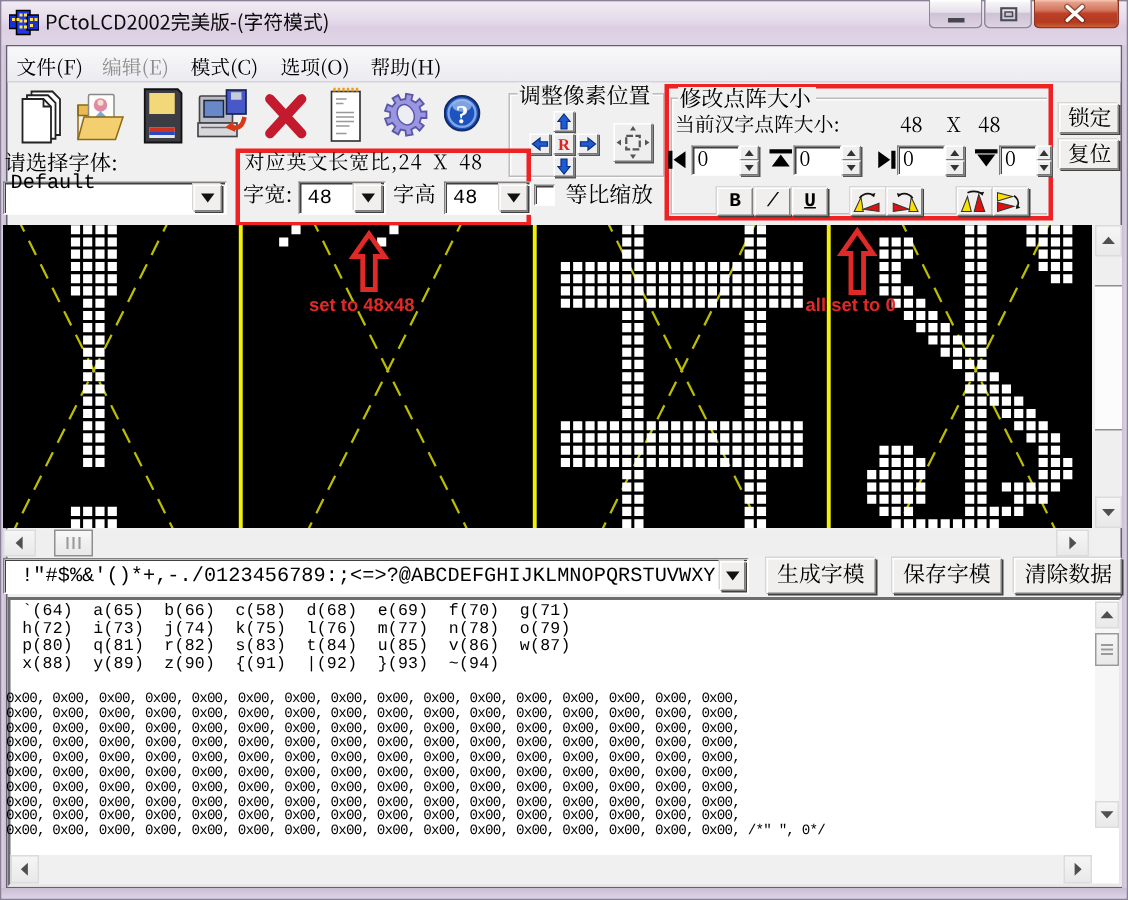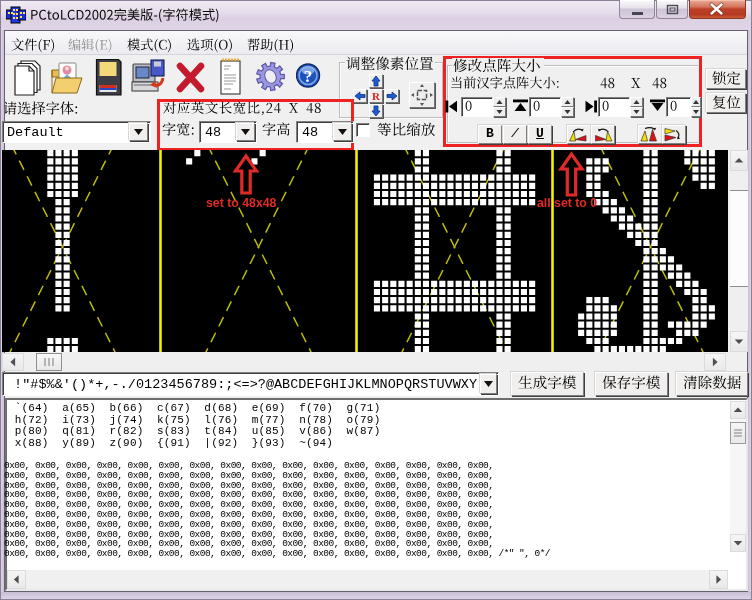--- a/index.html
+++ b/index.html
@@ -270,21 +270,21 @@
     <path d="M10.4 -6.3 9 -6.5C9 -3 8.9 -0.2 4.2 0.9L4.4 1.1C9.7 0.1 9.8 -2.6 9.9 -6C10.3 -6 10.4 -6.1 10.4 -6.3ZM9.8 -2 9.7 -1.8C10.8 -1.1 12.5 0.1 13.1 1C14.3 1.5 14.5 -0.8 9.8 -2ZM13.7 -11.1 12.3 -11.7C11.9 -10.6 11.3 -9.4 10.9 -8.7L11.1 -8.5C11.8 -9.1 12.5 -10.1 13.1 -10.9C13.4 -10.9 13.6 -11 13.7 -11.1ZM5.8 -11.6 5.7 -11.5C6.3 -10.8 7 -9.6 7.2 -8.8C8.1 -8 8.9 -10 5.8 -11.6ZM7 -2.1V-7.4H12V-2.2H12.1C12.4 -2.2 12.9 -2.4 12.9 -2.5V-7.3C13.2 -7.3 13.4 -7.4 13.5 -7.5L12.4 -8.4L11.8 -7.8H9.9V-11.7C10.3 -11.7 10.4 -11.9 10.4 -12L9 -12.2V-7.8H7.1L6.1 -8.3V-1.8H6.2C6.6 -1.8 7 -2 7 -2.1ZM3.5 -11.6C3.9 -11.6 4 -11.7 4 -11.9L2.5 -12.3C2.2 -10.7 1.2 -8.1 0.4 -6.7L0.6 -6.5C0.8 -6.8 1.1 -7.1 1.3 -7.4L1.4 -7.2H2.6V-4.8H0.6L0.7 -4.4H2.6V-1.1C2.6 -0.8 2.5 -0.7 2.1 -0.5L2.8 0.7C2.9 0.6 3.1 0.4 3.1 0.1C4.1 -0.9 5 -1.9 5.5 -2.4L5.3 -2.5L3.5 -1.3V-4.4H5.4C5.6 -4.4 5.8 -4.4 5.8 -4.6C5.4 -5 4.7 -5.6 4.7 -5.6L4.1 -4.8H3.5V-7.2H5.2C5.4 -7.2 5.5 -7.2 5.5 -7.4C5.1 -7.8 4.4 -8.3 4.4 -8.3L3.9 -7.6H1.4C1.8 -8.2 2.3 -8.9 2.6 -9.6H5.5C5.6 -9.6 5.8 -9.7 5.8 -9.8C5.4 -10.2 4.8 -10.8 4.8 -10.8L4.2 -10H2.8C3.1 -10.6 3.3 -11.1 3.5 -11.6Z M20.7 -12.1 20.5 -12C21.1 -11.5 21.6 -10.7 21.7 -10.1C22.7 -9.4 23.6 -11.4 20.7 -12.1ZM16.8 -10.6 16.6 -10.5C16.7 -9.6 16.1 -8.8 15.5 -8.5C15.2 -8.3 15 -8 15.1 -7.7C15.3 -7.3 15.8 -7.3 16.2 -7.5C16.6 -7.8 17 -8.4 17 -9.4H26.5C26.3 -8.9 26.1 -8.3 25.9 -7.9L26.1 -7.8C26.6 -8.1 27.3 -8.7 27.6 -9.2C27.9 -9.2 28.1 -9.2 28.2 -9.3L27.1 -10.4L26.4 -9.8H17C17 -10 16.9 -10.3 16.8 -10.6ZM25.3 -8.1 24.7 -7.3H16.7L16.8 -6.9H21.1V-0.5C19.9 -0.9 19 -1.6 18.4 -3C18.6 -3.6 18.8 -4.2 18.9 -4.9C19.2 -4.9 19.4 -5 19.5 -5.2L18 -5.5C17.7 -3.2 16.8 -0.6 14.9 1L15.1 1.1C16.6 0.2 17.6 -1.2 18.2 -2.6C19.4 0.2 21.2 0.8 24.5 0.8C25.3 0.8 27 0.8 27.7 0.8C27.7 0.4 27.9 0.1 28.3 0.1V-0.1C27.4 -0.1 25.4 -0.1 24.6 -0.1C23.6 -0.1 22.8 -0.2 22.1 -0.3V-3.8H26.1C26.3 -3.8 26.5 -3.9 26.5 -4C26 -4.5 25.2 -5.1 25.2 -5.1L24.6 -4.2H22.1V-6.9H26.2C26.4 -6.9 26.5 -7 26.6 -7.1C26.1 -7.6 25.3 -8.1 25.3 -8.1Z" fill="#000"></path>
   </svg>
 <div class="btn" style="left:706px;top:93px;width:40px;height:20px"></div>
 <svg style="position:absolute;left:712px;top:95px" width="30" height="20" viewBox="0 -12.672 30 20">
     <path d="M11.6 -11.2 10.9 -10.4H4.3C4.4 -10.7 4.6 -10.9 4.8 -11.2C5.1 -11.2 5.3 -11.3 5.3 -11.4L3.9 -12.1C3.2 -10.1 2 -8.3 0.8 -7.3L1 -7.1C2.1 -7.7 3.1 -8.7 4 -10H12.5C12.7 -10 12.8 -10 12.9 -10.2C12.4 -10.6 11.6 -11.2 11.6 -11.2ZM6.3 -4.5 5 -5H10.1V-4.6H10.3C10.6 -4.6 11 -4.8 11 -4.9V-8.2C11.3 -8.3 11.5 -8.4 11.5 -8.5L10.5 -9.3L10 -8.8H4.4L3.4 -9.2V-4.5H3.6C4 -4.5 4.4 -4.7 4.4 -4.8V-5H5C4.4 -3.7 3.1 -2.1 1.6 -1.1L1.8 -0.9C2.9 -1.4 3.9 -2.1 4.7 -2.9C5.2 -2.1 5.9 -1.4 6.7 -0.8C5.1 -0 3.1 0.5 0.9 0.9L1 1.1C3.5 0.9 5.6 0.4 7.4 -0.4C8.9 0.4 10.7 0.8 12.9 1.1C12.9 0.6 13.2 0.3 13.7 0.2L13.7 0.1C11.7 -0.1 9.8 -0.3 8.3 -0.9C9.3 -1.5 10.2 -2.2 10.8 -3.1C11.2 -3.1 11.4 -3.2 11.5 -3.3L10.5 -4.3L9.8 -3.7H5.3C5.5 -3.9 5.7 -4.1 5.8 -4.3C6.1 -4.3 6.2 -4.3 6.3 -4.5ZM7.4 -1.2C6.4 -1.7 5.5 -2.3 4.9 -3.2L5 -3.3H9.7C9.1 -2.5 8.3 -1.8 7.4 -1.2ZM10.1 -8.3V-7.1H4.4V-8.3ZM10.1 -5.5H4.4V-6.7H10.1Z M21.9 -12 21.8 -11.9C22.4 -11.3 23.1 -10.2 23.1 -9.3C24.1 -8.4 25 -10.7 21.9 -12ZM20.1 -7.4 19.9 -7.3C20.9 -5.5 21.3 -2.8 21.4 -1.4C22.2 -0.2 23.4 -3.4 20.1 -7.4ZM26.7 -9.7 26 -8.8H18.8L18.9 -8.4H27.6C27.8 -8.4 27.9 -8.4 28 -8.6C27.5 -9.1 26.7 -9.7 26.7 -9.7ZM18.3 -8 17.7 -8.3C18.2 -9.2 18.7 -10.2 19.1 -11.3C19.4 -11.3 19.6 -11.4 19.6 -11.6L18.1 -12.1C17.4 -9.3 16 -6.5 14.8 -4.7L15 -4.6C15.6 -5.3 16.3 -6 16.9 -7V1.1H17.1C17.4 1.1 17.8 0.9 17.8 0.8V-7.8C18.1 -7.8 18.2 -7.9 18.3 -8ZM27 -1 26.3 -0.2H23.9C24.9 -2.3 25.9 -5 26.4 -6.9C26.7 -6.9 26.9 -7.1 26.9 -7.2L25.3 -7.6C25 -5.4 24.2 -2.4 23.6 -0.2H18.4L18.5 0.3H27.9C28.1 0.3 28.3 0.2 28.3 0C27.8 -0.4 27 -1 27 -1Z" fill="#000"></path>
   </svg>
 <svg style="position:absolute;left:3px;top:101px" width="77" height="19" viewBox="0 -12.496 77 19">
     <path d="M1.8 -11.9 1.7 -11.7C2.2 -11.1 2.9 -10.2 3.1 -9.4C4 -8.7 4.8 -10.7 1.8 -11.9ZM3.4 -7.5C3.7 -7.6 3.9 -7.7 3.9 -7.8L3 -8.6L2.5 -8.1H0.5L0.7 -7.7H2.5V-1.4C2.5 -1.2 2.5 -1.1 2 -0.8L2.6 0.3C2.8 0.2 2.9 0.1 3 -0.2C4 -1.2 4.9 -2.1 5.3 -2.6L5.2 -2.7L3.4 -1.5ZM6.7 -2.2V-3.4H11.3V-2.2ZM6.7 0.8V-1.7H11.3V-0.4C11.3 -0.2 11.2 -0.1 11 -0.1C10.7 -0.1 9.5 -0.2 9.5 -0.2V0.1C10 0.1 10.3 0.3 10.5 0.4C10.7 0.6 10.7 0.8 10.8 1.1C12 1 12.2 0.5 12.2 -0.2V-4.9C12.5 -5 12.7 -5.1 12.8 -5.2L11.6 -6.1L11.1 -5.5H6.8L5.8 -5.9V1.1H6C6.3 1.1 6.7 0.9 6.7 0.8ZM11.3 -5.1V-3.8H6.7V-5.1ZM12.1 -11 11.4 -10.2H9.3V-11.4C9.6 -11.5 9.7 -11.6 9.8 -11.8L8.4 -11.9V-10.2H4.9L5 -9.8H8.4V-8.6H5.5L5.7 -8.2H8.4V-6.9H4.6L4.7 -6.4H13.2C13.4 -6.4 13.6 -6.5 13.6 -6.7C13.1 -7.1 12.4 -7.7 12.4 -7.7L11.7 -6.9H9.3V-8.2H12.5C12.7 -8.2 12.8 -8.2 12.8 -8.4C12.4 -8.8 11.7 -9.3 11.7 -9.3L11.1 -8.6H9.3V-9.8H13C13.1 -9.8 13.3 -9.9 13.3 -10C12.9 -10.5 12.1 -11 12.1 -11Z M15.6 -11.7 15.4 -11.6C16 -10.8 16.8 -9.5 17 -8.6C18 -7.9 18.7 -10 15.6 -11.7ZM26.3 -7.2 25.6 -6.4H23.4V-8.9H26.6C26.8 -8.9 26.9 -9 27 -9.1C26.5 -9.6 25.8 -10.1 25.8 -10.1L25.1 -9.3H23.4V-11.2C23.7 -11.3 23.9 -11.4 23.9 -11.6L22.5 -11.8V-9.3H20.7C20.9 -9.7 21.1 -10.2 21.2 -10.7C21.5 -10.7 21.7 -10.8 21.8 -11L20.3 -11.4C20 -9.7 19.5 -8.1 18.8 -7L19 -6.9C19.6 -7.4 20.1 -8.1 20.5 -8.9H22.5V-6.4H18.7L18.8 -5.9H21C21 -3.8 20.5 -2.4 18.7 -1.2L18.7 -1C21 -2 21.8 -3.5 22 -5.9H23.7V-2.1C23.7 -1.5 23.8 -1.3 24.7 -1.3H25.6C27.1 -1.3 27.4 -1.5 27.4 -1.8C27.4 -2 27.4 -2.1 27.1 -2.2L27.1 -4.1H26.9C26.7 -3.3 26.6 -2.5 26.5 -2.3C26.5 -2.2 26.4 -2.1 26.3 -2.1C26.2 -2.1 25.9 -2.1 25.6 -2.1H24.9C24.6 -2.1 24.5 -2.2 24.5 -2.3V-5.9H27.1C27.3 -5.9 27.4 -6 27.5 -6.2C27 -6.6 26.3 -7.2 26.3 -7.2ZM16.7 -1.6C16.1 -1.2 15.3 -0.5 14.7 -0.1L15.5 1C15.6 0.9 15.7 0.7 15.6 0.6C16 -0 16.8 -0.9 17.1 -1.3C17.2 -1.5 17.3 -1.5 17.5 -1.4C18.8 0.2 20.2 0.7 22.9 0.7C24.5 0.7 25.8 0.7 27.1 0.7C27.1 0.3 27.4 -0 27.8 -0.1V-0.3C26.1 -0.2 24.8 -0.2 23.2 -0.2C20.6 -0.2 19 -0.5 17.7 -1.7C17.7 -1.8 17.6 -1.9 17.5 -1.9V-6.5C17.9 -6.5 18.1 -6.6 18.2 -6.7L17 -7.8L16.5 -7H14.7L14.8 -6.6H16.7Z M40.8 -2.9 40.2 -2.1H38V-3.9H40.9C41.1 -3.9 41.2 -3.9 41.3 -4.1C40.9 -4.5 40.2 -5 40.2 -5L39.6 -4.3H38V-5.6C38.3 -5.7 38.4 -5.8 38.5 -6L37 -6.1V-4.3H33.9L34 -3.9H37V-2.1H33L33.1 -1.7H37V1.1H37.2C37.6 1.1 38 0.9 38 0.8V-1.7H41.7C41.9 -1.7 42 -1.7 42 -1.9C41.6 -2.3 40.8 -2.9 40.8 -2.9ZM34.9 -10.5C35.4 -9.3 36.1 -8.3 37 -7.5C35.9 -6.5 34.4 -5.8 32.7 -5.2L32.9 -5C34.8 -5.5 36.3 -6.2 37.6 -7.1C38.7 -6.3 39.9 -5.8 41.4 -5.4C41.5 -5.9 41.8 -6.2 42.2 -6.2L42.2 -6.4C40.8 -6.6 39.4 -7 38.3 -7.6C39.2 -8.4 40 -9.3 40.5 -10.4C40.9 -10.4 41.1 -10.4 41.2 -10.6L40.2 -11.5L39.5 -10.9H33.7L33.8 -10.5ZM35.3 -10.5H39.5C39 -9.6 38.4 -8.7 37.6 -8C36.6 -8.6 35.8 -9.5 35.3 -10.5ZM33 -9.4 32.4 -8.6H31.8V-11.4C32.1 -11.4 32.2 -11.5 32.3 -11.7L30.8 -11.9V-8.6H28.9L29 -8.2H30.8V-5.4C29.9 -4.9 29.2 -4.6 28.8 -4.4L29.3 -3.3C29.5 -3.3 29.6 -3.5 29.6 -3.7L30.8 -4.5V-0.4C30.8 -0.2 30.8 -0.1 30.5 -0.1C30.3 -0.1 28.9 -0.2 28.9 -0.2V0C29.5 0.1 29.9 0.2 30.1 0.4C30.2 0.6 30.3 0.8 30.3 1.1C31.6 1 31.8 0.5 31.8 -0.3V-5.1L34 -6.6L33.9 -6.8L31.8 -5.8V-8.2H33.7C33.9 -8.2 34.1 -8.3 34.1 -8.5C33.7 -8.9 33 -9.4 33 -9.4Z M48.8 -11.9 48.7 -11.8C49.2 -11.4 49.7 -10.6 49.8 -10C50.7 -9.2 51.6 -11.3 48.8 -11.9ZM45 -10.4 44.8 -10.4C44.8 -9.5 44.3 -8.6 43.7 -8.3C43.4 -8.2 43.2 -7.9 43.3 -7.5C43.5 -7.2 44 -7.2 44.4 -7.4C44.8 -7.7 45.2 -8.3 45.2 -9.2H54.5C54.3 -8.7 54 -8 53.8 -7.6L54 -7.5C54.5 -7.9 55.3 -8.6 55.7 -9.1C56 -9.1 56.1 -9.1 56.2 -9.2L55.1 -10.3L54.5 -9.7H45.2C45.1 -9.9 45.1 -10.2 45 -10.4ZM54.9 -4.9 54.2 -4.1H50.2V-5.3C50.5 -5.4 50.6 -5.5 50.7 -5.7C51.6 -6.1 52.5 -6.6 53.2 -7.1C53.5 -7.1 53.7 -7.1 53.8 -7.2L52.7 -8.3L52 -7.6H45.7L45.8 -7.2H51.8C51.4 -6.7 50.8 -6.1 50.2 -5.7L49.2 -5.8V-4.1H43.3L43.4 -3.6H49.2V-0.3C49.2 -0.1 49.1 -0 48.8 -0C48.5 -0 46.8 -0.1 46.8 -0.1V0.1C47.5 0.2 47.9 0.3 48.2 0.4C48.4 0.6 48.5 0.8 48.5 1.1C50 1 50.2 0.5 50.2 -0.3V-3.6H55.8C56 -3.6 56.1 -3.7 56.1 -3.9C55.6 -4.3 54.9 -4.9 54.9 -4.9Z M60.5 -7.9 59.9 -8.2C60.4 -9.1 60.8 -10.1 61.2 -11.2C61.5 -11.2 61.7 -11.3 61.7 -11.4L60.2 -11.9C59.6 -9.2 58.4 -6.4 57.3 -4.7L57.5 -4.5C58.1 -5.2 58.7 -5.9 59.2 -6.7V1.1H59.3C59.7 1.1 60.1 0.9 60.1 0.8V-7.7C60.3 -7.7 60.5 -7.8 60.5 -7.9ZM67.5 -3 66.9 -2.2H65.9V-8.5H65.9C66.7 -5.5 68 -3 69.7 -1.5C69.9 -1.9 70.2 -2.2 70.6 -2.2L70.7 -2.4C68.9 -3.5 67.2 -5.9 66.2 -8.5H69.8C70 -8.5 70.2 -8.6 70.2 -8.8C69.8 -9.2 69 -9.8 69 -9.8L68.3 -8.9H65.9V-11.3C66.2 -11.4 66.3 -11.5 66.4 -11.7L65 -11.9V-8.9H60.9L61 -8.5H64.3C63.6 -5.9 62.3 -3.4 60.4 -1.5L60.6 -1.3C62.6 -2.9 64.1 -5 65 -7.4V-2.2H62.5L62.6 -1.8H65V1.1H65.1C65.5 1.1 65.9 0.9 65.9 0.8V-1.8H68.2C68.4 -1.8 68.5 -1.9 68.5 -2C68.1 -2.4 67.5 -3 67.5 -3Z M73.3 0.2C73.8 0.2 74.2 -0.2 74.2 -0.7C74.2 -1.2 73.8 -1.5 73.3 -1.5C72.8 -1.5 72.4 -1.2 72.4 -0.7C72.4 -0.2 72.8 0.2 73.3 0.2ZM73.3 -5.4C73.8 -5.4 74.2 -5.8 74.2 -6.3C74.2 -6.8 73.8 -7.2 73.3 -7.2C72.8 -7.2 72.4 -6.8 72.4 -6.3C72.4 -5.8 72.8 -5.4 73.3 -5.4Z" fill="#000"></path>
   </svg>
 <div class="sunk" style="left:2px;top:121px;width:149px;height:22px"></div>
-<div class="abs mono" style="left:7px;top:125px;font-size:13.5px">Default</div>
+<div class="abs mono" style="left:7px;top:115px;font-size:13.5px">Default</div>
 <div class="btn" style="left:129px;top:123px;width:19px;height:18px"></div>
 <svg class="abs" style="left:129px;top:123px" width="19" height="18">
     <path d="M9.5 12 l-4.5 -6 h9 z" fill="#111"></path>
   </svg>
 <div class="abs" style="left:157px;top:99px;width:197px;height:52px;border:3px solid #ee2222"></div>
 <svg style="position:absolute;left:163px;top:101px" width="161" height="18" viewBox="0 -11.792 161 18">
     <path d="M6.5 -6.1 6.4 -6C7.2 -5.2 7.7 -3.9 7.9 -3.2C8.8 -2.4 9.6 -4.7 6.5 -6.1ZM11.8 -8.7 11.2 -7.9H10.8V-10.7C11.1 -10.7 11.2 -10.8 11.3 -11L9.9 -11.2V-7.9H5.9L6 -7.5H9.9V-0.4C9.9 -0.2 9.8 -0.1 9.5 -0.1C9.2 -0.1 7.6 -0.2 7.6 -0.2V0C8.3 0.1 8.7 0.2 8.9 0.4C9.1 0.5 9.2 0.8 9.2 1C10.6 0.9 10.8 0.4 10.8 -0.3V-7.5H12.5C12.7 -7.5 12.8 -7.6 12.8 -7.7C12.4 -8.1 11.8 -8.7 11.8 -8.7ZM1.5 -7.7 1.3 -7.6C2.2 -6.8 3 -5.7 3.6 -4.7C2.8 -2.8 1.8 -1 0.4 0.4L0.6 0.6C2.1 -0.6 3.3 -2.2 4.1 -3.8C4.6 -2.9 5 -2 5.2 -1.3C5.7 -0.1 6.6 -0.8 5.7 -2.6C5.5 -3.2 5.1 -3.9 4.5 -4.7C5.2 -6.1 5.6 -7.6 5.9 -9C6.2 -9.1 6.4 -9.1 6.5 -9.2L5.5 -10.1L4.9 -9.6H0.6L0.8 -9.2H5C4.8 -7.9 4.4 -6.7 3.9 -5.4C3.3 -6.2 2.5 -7 1.5 -7.7Z M20.3 -7.5 20.1 -7.4C20.7 -6.2 21.4 -4.3 21.3 -2.9C22.2 -2 23 -4.6 20.3 -7.5ZM17.9 -6.8 17.7 -6.7C18.4 -5.4 19 -3.5 18.9 -2C19.9 -1 20.7 -3.8 17.9 -6.8ZM20 -11.3 19.9 -11.2C20.4 -10.8 21.1 -10 21.4 -9.3C22.3 -8.8 22.9 -10.6 20 -11.3ZM25.8 -7.1 24.3 -7.6C23.9 -5.6 23 -2.4 22.2 -0.1H16.5L16.6 0.3H26.3C26.5 0.3 26.6 0.2 26.6 0.1C26.2 -0.4 25.4 -0.9 25.4 -0.9L24.8 -0.1H22.4C23.6 -2.3 24.8 -5.1 25.3 -6.9C25.6 -6.9 25.8 -6.9 25.8 -7.1ZM25.6 -10 24.9 -9.2H17.1L16 -9.6V-5.7C16 -3.4 15.9 -1 14.5 0.9L14.7 1.1C16.7 -0.8 16.9 -3.5 16.9 -5.7V-8.8H26.5C26.6 -8.8 26.8 -8.8 26.8 -9C26.3 -9.4 25.6 -10 25.6 -10Z M28.5 -9.7 28.6 -9.3H32V-7.9H32.2C32.5 -7.9 32.9 -8.1 32.9 -8.2V-9.3H36.2V-8H36.3C36.8 -8 37.1 -8.1 37.1 -8.3V-9.3H40.3C40.5 -9.3 40.7 -9.4 40.7 -9.5C40.3 -9.9 39.6 -10.5 39.6 -10.5L38.9 -9.7H37.1V-10.7C37.4 -10.8 37.5 -10.9 37.5 -11.1L36.2 -11.2V-9.7H32.9V-10.7C33.2 -10.8 33.4 -10.9 33.4 -11.1L32 -11.2V-9.7ZM34.1 -8.7V-6.6H31.5L30.5 -7.1V-3.5H28.5L28.6 -3.1H33.7C33.2 -1.5 31.7 -0.1 28.5 0.8L28.6 1C32.4 0.2 34 -1.3 34.6 -3.1H34.9C35.8 -0.8 37.5 0.4 40.1 1.1C40.2 0.6 40.4 0.3 40.8 0.3L40.8 0.1C38.2 -0.3 36.2 -1.3 35.2 -3.1H40.4C40.6 -3.1 40.7 -3.2 40.8 -3.4C40.3 -3.8 39.6 -4.4 39.6 -4.4L39 -3.5H38.6V-6.1C38.9 -6.2 39.1 -6.3 39.2 -6.4L38 -7.2L37.6 -6.6H34.9V-8.2C35.3 -8.2 35.4 -8.3 35.4 -8.5ZM31.4 -3.5V-6.2H34.1V-5.5C34.1 -4.8 34 -4.1 33.8 -3.5ZM37.7 -3.5H34.7C34.9 -4.1 34.9 -4.8 34.9 -5.5V-6.2H37.7Z M47.3 -11.2 47.2 -11.1C47.9 -10.5 48.7 -9.6 48.9 -8.8C49.9 -8.1 50.5 -10.2 47.3 -11.2ZM51.2 -7.9C50.8 -6 49.9 -4.3 48.6 -2.9C47.2 -4.2 46.1 -5.9 45.5 -7.9ZM53.4 -9.2 52.7 -8.3H42.5L42.6 -7.9H45.3C45.8 -5.6 46.7 -3.8 48.1 -2.3C46.6 -1 44.8 0.1 42.4 0.9L42.5 1.1C45.1 0.4 47 -0.5 48.6 -1.8C50 -0.5 51.7 0.4 53.8 1C54 0.6 54.3 0.3 54.8 0.3L54.8 0.1C52.7 -0.4 50.8 -1.2 49.2 -2.4C50.7 -3.9 51.8 -5.7 52.4 -7.9H54.3C54.5 -7.9 54.6 -8 54.7 -8.1C54.2 -8.6 53.4 -9.2 53.4 -9.2Z M60.6 -10.9 59.1 -11.1V-5.7H56.5L56.6 -5.3H59.1V-0.7C59.1 -0.4 59.1 -0.3 58.6 -0.1L59.3 1.1C59.4 1.1 59.5 1 59.6 0.8C61.2 0 62.7 -0.8 63.5 -1.2L63.5 -1.4C62.2 -1 60.9 -0.6 60 -0.3V-5.3H62.1C63 -2.4 65 -0.4 67.8 0.7C67.9 0.3 68.2 0 68.6 -0L68.7 -0.2C65.9 -1 63.5 -2.7 62.4 -5.3H68.2C68.4 -5.3 68.5 -5.4 68.5 -5.5C68.1 -6 67.3 -6.6 67.3 -6.6L66.7 -5.7H60V-6.4C62.4 -7.3 64.8 -8.7 66.3 -9.8C66.5 -9.7 66.7 -9.7 66.8 -9.8L65.7 -10.7C64.5 -9.4 62.1 -7.8 60 -6.7V-10.6C60.4 -10.7 60.5 -10.8 60.6 -10.9Z M77.8 -2.9 76.6 -3.1V-0.1C76.6 0.5 76.8 0.7 77.9 0.7H79.5C81.8 0.7 82.2 0.5 82.2 0.1C82.2 0 82.1 -0.1 81.8 -0.2L81.8 -1.6H81.6C81.5 -1 81.4 -0.4 81.3 -0.2C81.2 -0.1 81.2 -0.1 81 -0.1C80.8 -0.1 80.3 -0.1 79.6 -0.1H78C77.5 -0.1 77.4 -0.1 77.4 -0.3V-2.6C77.7 -2.6 77.8 -2.8 77.8 -2.9ZM77.1 -4.5 75.8 -4.6C75.7 -2.5 75.5 -0.6 70.5 0.8L70.6 1.1C76.2 -0.3 76.5 -2.3 76.7 -4.2C76.9 -4.2 77.1 -4.3 77.1 -4.5ZM72.6 -5.9V-1.4H72.7C73.2 -1.4 73.4 -1.6 73.4 -1.7V-5.1H79.3V-1.6H79.4C79.8 -1.6 80.1 -1.7 80.1 -1.8V-5C80.4 -5.1 80.5 -5.1 80.6 -5.2L79.7 -6L79.2 -5.5H73.6ZM75.3 -11.3 75.2 -11.2C75.6 -10.8 76.1 -10.2 76.2 -9.7C77.1 -9 77.9 -10.9 75.3 -11.3ZM80.7 -8.1 80.1 -7.3H78.7V-8.3C79 -8.3 79.2 -8.5 79.2 -8.6L77.9 -8.8V-7.3H74.9V-8.3C75.2 -8.4 75.3 -8.5 75.4 -8.7L74.1 -8.8V-7.3H71L71.2 -6.9H74.1V-5.8H74.2C74.5 -5.8 74.9 -6 74.9 -6.1V-6.9H77.9V-5.7H78C78.4 -5.7 78.7 -5.9 78.7 -6V-6.9H81.5C81.7 -6.9 81.8 -7 81.8 -7.1C81.4 -7.5 80.7 -8.1 80.7 -8.1ZM71.8 -10.3H71.6C71.6 -9.6 71.3 -8.8 70.8 -8.5C70.5 -8.4 70.4 -8.1 70.5 -7.8C70.7 -7.5 71.1 -7.5 71.4 -7.8C71.7 -8 71.9 -8.4 72 -9.1H81C81 -8.7 80.8 -8.3 80.8 -8.1L81 -8C81.3 -8.2 81.8 -8.6 82 -8.9C82.3 -8.9 82.4 -9 82.5 -9L81.5 -10L81 -9.5H72C71.9 -9.7 71.9 -10 71.8 -10.3Z M89.2 -7.3 88.5 -6.4H86.7V-10.5C87 -10.6 87.2 -10.7 87.2 -10.9L85.8 -11.1V-0.7C85.8 -0.4 85.7 -0.3 85.3 -0L86 0.9C86.1 0.8 86.2 0.7 86.2 0.5C87.9 -0.3 89.5 -1.1 90.4 -1.5L90.3 -1.8C89 -1.3 87.6 -0.8 86.7 -0.5V-6H90C90.2 -6 90.3 -6.1 90.4 -6.3C89.9 -6.7 89.2 -7.3 89.2 -7.3ZM92.4 -10.9 91.1 -11.1V-0.6C91.1 0.2 91.4 0.5 92.5 0.5H93.9C96.1 0.5 96.6 0.3 96.6 -0.1C96.6 -0.3 96.5 -0.4 96.2 -0.5L96.2 -2.7H96C95.8 -1.8 95.6 -0.8 95.5 -0.6C95.5 -0.5 95.4 -0.4 95.2 -0.4C95 -0.4 94.6 -0.3 94 -0.3H92.6C92 -0.3 91.9 -0.5 91.9 -0.8V-5.3C93.1 -5.7 94.5 -6.5 95.7 -7.4C96 -7.3 96.1 -7.3 96.3 -7.4L95.2 -8.5C94.2 -7.4 92.9 -6.3 91.9 -5.6V-10.5C92.3 -10.6 92.4 -10.7 92.4 -10.9Z M98.7 2.4C99.9 1.9 100.7 1 100.7 -0.3C100.7 -0.6 100.6 -0.9 100.5 -1.1C100.3 -1.3 100.1 -1.4 99.8 -1.4C99.3 -1.4 99 -1.1 99 -0.6C99 -0.3 99.2 -0.1 99.6 0.1L100 0.4C99.8 1.2 99.4 1.6 98.5 2Z M103.4 0H109.4V-0.9H104.2C105 -1.8 105.8 -2.7 106.2 -3.1C108.2 -5.2 109 -6.2 109 -7.4C109 -9 108.1 -10 106.3 -10C104.9 -10 103.7 -9.3 103.4 -7.9C103.5 -7.6 103.7 -7.5 104 -7.5C104.3 -7.5 104.5 -7.7 104.6 -8.2L105 -9.3C105.3 -9.5 105.7 -9.5 106 -9.5C107.2 -9.5 107.9 -8.8 107.9 -7.4C107.9 -6.3 107.3 -5.3 105.9 -3.6C105.2 -2.8 104.3 -1.8 103.4 -0.7Z M115.2 0.2H116.2V-2.6H117.8V-3.4H116.2V-9.9H115.4L111.1 -3.2V-2.6H115.2ZM111.6 -3.4 113.5 -6.3 115.2 -8.8V-3.4Z M131.5 -9.4 132.9 -9.2 130.8 -5.7 128.6 -9.2 130.1 -9.4V-9.8H126.2V-9.4L127.3 -9.2L130 -4.8L127.3 -0.5L126.1 -0.4V0H129.3V-0.4L127.9 -0.5L130.3 -4.4L132.5 -0.5L131.1 -0.4V0H135V-0.4L133.8 -0.5L131 -5.3L133.5 -9.2L134.8 -9.4V-9.8H131.5Z M147.6 0.2H148.6V-2.6H150.2V-3.4H148.6V-9.9H147.8L143.5 -3.2V-2.6H147.6ZM144.1 -3.4 145.9 -6.3 147.6 -8.8V-3.4Z M154.7 0.2C156.5 0.2 157.8 -0.8 157.8 -2.4C157.8 -3.6 157.1 -4.5 155.4 -5.2C156.8 -5.9 157.4 -6.8 157.4 -7.7C157.4 -9 156.4 -10 154.8 -10C153.3 -10 152.1 -9 152.1 -7.5C152.1 -6.4 152.6 -5.5 154 -4.8C152.5 -4.1 151.8 -3.3 151.8 -2.1C151.8 -0.7 152.8 0.2 154.7 0.2ZM155.1 -5.4C153.5 -6.1 153 -6.9 153 -7.8C153 -8.9 153.9 -9.5 154.8 -9.5C155.8 -9.5 156.4 -8.7 156.4 -7.7C156.4 -6.7 156 -6 155.1 -5.4ZM154.3 -4.6C156.2 -3.8 156.7 -3 156.7 -2.1C156.7 -1 156 -0.2 154.7 -0.2C153.5 -0.2 152.8 -1 152.8 -2.3C152.8 -3.3 153.2 -4 154.3 -4.6Z" fill="#000"></path>
   </svg>
 <svg style="position:absolute;left:162px;top:122px" width="35" height="19" viewBox="0 -12.496 35 19">
     <path d="M6.2 -11.9 6.1 -11.8C6.6 -11.4 7.1 -10.6 7.2 -10C8.1 -9.2 9 -11.3 6.2 -11.9ZM2.4 -10.4 2.2 -10.4C2.2 -9.5 1.7 -8.6 1.1 -8.3C0.8 -8.2 0.6 -7.9 0.7 -7.5C0.9 -7.2 1.4 -7.2 1.8 -7.4C2.2 -7.7 2.6 -8.3 2.6 -9.2H11.9C11.7 -8.7 11.4 -8 11.2 -7.6L11.4 -7.5C11.9 -7.9 12.7 -8.6 13.1 -9.1C13.4 -9.1 13.5 -9.1 13.6 -9.2L12.5 -10.3L11.9 -9.7H2.6C2.5 -9.9 2.5 -10.2 2.4 -10.4ZM12.3 -4.9 11.6 -4.1H7.6V-5.3C7.9 -5.4 8 -5.5 8.1 -5.7C9 -6.1 9.9 -6.6 10.6 -7.1C10.9 -7.1 11.1 -7.1 11.2 -7.2L10.1 -8.3L9.4 -7.6H3.1L3.2 -7.2H9.2C8.8 -6.7 8.2 -6.1 7.6 -5.7L6.6 -5.8V-4.1H0.7L0.8 -3.6H6.6V-0.3C6.6 -0.1 6.5 -0 6.2 -0C5.9 -0 4.2 -0.1 4.2 -0.1V0.1C4.9 0.2 5.3 0.3 5.6 0.4C5.8 0.6 5.9 0.8 5.9 1.1C7.4 1 7.6 0.5 7.6 -0.3V-3.6H13.2C13.4 -3.6 13.5 -3.7 13.5 -3.9C13 -4.3 12.3 -4.9 12.3 -4.9Z M22.7 -3.1 21.5 -3.3V-0.1C21.5 0.5 21.7 0.7 22.8 0.7H24.6C27 0.7 27.4 0.6 27.4 0.2C27.4 0 27.3 -0.1 27 -0.2L27 -1.7H26.8C26.7 -1 26.5 -0.5 26.4 -0.3C26.3 -0.1 26.3 -0.1 26.1 -0.1C25.9 -0.1 25.3 -0.1 24.6 -0.1H23C22.4 -0.1 22.3 -0.1 22.3 -0.3V-2.8C22.6 -2.8 22.7 -2.9 22.7 -3.1ZM22 -4.8 20.6 -4.9C20.5 -2.7 20.3 -0.7 15 0.9L15.1 1.1C21.1 -0.3 21.3 -2.4 21.5 -4.4C21.8 -4.4 22 -4.6 22 -4.8ZM17.2 -6.2V-1.5H17.3C17.8 -1.5 18.1 -1.7 18.1 -1.8V-5.4H24.3V-1.6H24.4C24.8 -1.6 25.2 -1.8 25.2 -1.9V-5.3C25.5 -5.4 25.6 -5.5 25.7 -5.6L24.7 -6.3L24.2 -5.8H18.3ZM20.1 -12 20 -11.9C20.4 -11.5 20.9 -10.8 21 -10.3C22 -9.6 22.8 -11.5 20.1 -12ZM25.8 -8.5 25.1 -7.7H23.7V-8.8C24 -8.8 24.2 -9 24.2 -9.2L22.8 -9.3V-7.7H19.6V-8.8C20 -8.9 20.1 -9 20.1 -9.2L18.8 -9.4V-7.7H15.6L15.7 -7.3H18.8V-6.1H18.9C19.3 -6.1 19.6 -6.3 19.6 -6.4V-7.3H22.8V-6.1H23C23.3 -6.1 23.7 -6.3 23.7 -6.4V-7.3H26.6C26.8 -7.3 27 -7.4 27 -7.5C26.5 -8 25.8 -8.5 25.8 -8.5ZM16.4 -10.9H16.1C16.2 -10.1 15.8 -9.3 15.3 -9C15 -8.9 14.9 -8.6 15 -8.3C15.2 -8 15.6 -8 16 -8.2C16.3 -8.5 16.5 -8.9 16.6 -9.6H26.2C26.1 -9.2 26 -8.8 25.9 -8.5L26.1 -8.4C26.4 -8.7 26.9 -9.1 27.2 -9.5C27.5 -9.5 27.6 -9.5 27.7 -9.6L26.7 -10.6L26.1 -10H16.6C16.5 -10.3 16.5 -10.6 16.4 -10.9Z M30.7 0.2C31.2 0.2 31.6 -0.2 31.6 -0.7C31.6 -1.2 31.2 -1.5 30.7 -1.5C30.2 -1.5 29.8 -1.2 29.8 -0.7C29.8 -0.2 30.2 0.2 30.7 0.2ZM30.7 -5.4C31.2 -5.4 31.6 -5.8 31.6 -6.3C31.6 -6.8 31.2 -7.2 30.7 -7.2C30.2 -7.2 29.8 -6.8 29.8 -6.3C29.8 -5.8 30.2 -5.4 30.7 -5.4Z" fill="#000"></path>
@@ -365,21 +365,21 @@
   </svg>
 <div class="btn" style="left:595px;top:372px;width:73px;height:24px"></div>
 <svg style="position:absolute;left:602px;top:375px" width="60" height="20" viewBox="0 -12.848 60 20">
     <path d="M12.8 -6 12.1 -5.2H9.5V-7.2H11.6V-6.5H11.8C12.1 -6.5 12.6 -6.7 12.6 -6.8V-10.7C12.9 -10.8 13.1 -10.9 13.2 -11L12 -11.9L11.5 -11.3H6.7L5.7 -11.8V-6.3H5.8C6.2 -6.3 6.6 -6.5 6.6 -6.6V-7.2H8.6V-5.2H4.1L4.2 -4.7H8.1C7.2 -2.9 5.7 -1.1 3.9 0.1L4 0.4C6 -0.6 7.5 -2 8.6 -3.6V1.2H8.8C9.2 1.2 9.5 0.9 9.5 0.8V-4.4C10.4 -2.4 11.9 -0.8 13.4 0.1C13.5 -0.3 13.8 -0.6 14.2 -0.7L14.2 -0.8C12.6 -1.5 10.7 -3 9.7 -4.7H13.7C13.9 -4.7 14 -4.8 14.1 -5C13.6 -5.4 12.8 -6 12.8 -6ZM11.6 -10.9V-7.6H6.6V-10.9ZM3.8 -8.2 3.2 -8.4C3.8 -9.3 4.2 -10.4 4.6 -11.5C4.9 -11.4 5.1 -11.6 5.2 -11.8L3.6 -12.2C2.9 -9.5 1.6 -6.7 0.4 -4.9L0.6 -4.8C1.2 -5.4 1.8 -6.1 2.4 -7V1.1H2.6C2.9 1.1 3.3 0.9 3.3 0.8V-7.9C3.6 -8 3.7 -8.1 3.8 -8.2Z M27 -10.8 26.3 -9.9H20.7C21 -10.5 21.2 -11 21.4 -11.5C21.8 -11.5 21.9 -11.6 21.9 -11.8L20.4 -12.2C20.2 -11.5 20 -10.7 19.6 -9.9H15.6L15.8 -9.4H19.4C18.5 -7.3 17.1 -5.1 15.2 -3.6L15.4 -3.4C16.3 -4 17.1 -4.7 17.8 -5.5V1.1H18C18.4 1.1 18.8 0.8 18.8 0.6V-6.2C19 -6.2 19.2 -6.3 19.2 -6.4L18.8 -6.6C19.5 -7.5 20 -8.5 20.5 -9.4H28C28.2 -9.4 28.3 -9.5 28.3 -9.7C27.8 -10.2 27 -10.8 27 -10.8ZM27 -5 26.3 -4.1H24.3V-5.1C24.6 -5.1 24.8 -5.2 24.8 -5.4L24.5 -5.4C25.3 -5.9 26.3 -6.6 26.9 -7.1C27.2 -7.1 27.4 -7.1 27.5 -7.2L26.4 -8.3L25.8 -7.7H20.5L20.6 -7.2H25.6C25.2 -6.7 24.5 -6 24 -5.5L23.3 -5.6V-4.1H19.6L19.7 -3.7H23.3V-0.3C23.3 -0.1 23.3 -0 23 -0C22.7 -0 21.1 -0.1 21.1 -0.1V0.1C21.8 0.2 22.2 0.3 22.4 0.5C22.6 0.6 22.7 0.8 22.7 1.1C24.1 1 24.3 0.5 24.3 -0.2V-3.7H27.9C28.1 -3.7 28.2 -3.8 28.2 -3.9C27.8 -4.4 27 -5 27 -5Z M35.6 -12.2 35.4 -12.1C36 -11.7 36.5 -10.9 36.6 -10.2C37.6 -9.5 38.5 -11.6 35.6 -12.2ZM31.7 -10.7 31.4 -10.7C31.5 -9.7 30.9 -8.9 30.4 -8.6C30 -8.4 29.8 -8.1 29.9 -7.8C30.1 -7.4 30.7 -7.4 31.1 -7.6C31.5 -7.9 31.9 -8.6 31.9 -9.5H41.4C41.2 -8.9 40.9 -8.3 40.7 -7.8L40.9 -7.7C41.4 -8.1 42.2 -8.8 42.6 -9.3C42.9 -9.3 43.1 -9.4 43.2 -9.5L42 -10.6L41.4 -9.9H31.8C31.8 -10.2 31.8 -10.4 31.7 -10.7ZM41.8 -5.1 41.1 -4.2H37V-5.5C37.3 -5.5 37.4 -5.6 37.5 -5.8C38.4 -6.2 39.4 -6.8 40.1 -7.3C40.4 -7.3 40.6 -7.3 40.7 -7.4L39.5 -8.5L38.9 -7.8H32.3L32.5 -7.4H38.7C38.2 -6.9 37.6 -6.3 37 -5.9L36 -6V-4.2H29.9L30 -3.7H36V-0.3C36 -0.1 35.9 -0 35.6 -0C35.3 -0 33.5 -0.1 33.5 -0.1V0.1C34.3 0.2 34.7 0.3 34.9 0.4C35.2 0.6 35.2 0.8 35.3 1.1C36.8 1 37 0.5 37 -0.3V-3.7H42.7C42.9 -3.7 43.1 -3.8 43.1 -4C42.6 -4.4 41.8 -5.1 41.8 -5.1Z M46.6 -12.2V-8.9H44.4L44.5 -8.5H46.4C46 -6.2 45.3 -4 44.2 -2.3L44.4 -2.1C45.3 -3.1 46.1 -4.3 46.6 -5.6V1.1H46.8C47.1 1.1 47.5 0.9 47.5 0.8V-6.5C48 -5.9 48.5 -5.1 48.6 -4.5C49.5 -3.8 50.3 -5.5 47.5 -6.8V-8.5H49.4C49.6 -8.5 49.7 -8.5 49.8 -8.7C49.3 -9.1 48.6 -9.7 48.6 -9.7L48 -8.9H47.5V-11.7C47.9 -11.7 48 -11.8 48 -12.1ZM50 -8.6V-3.7H50.1C50.5 -3.7 50.9 -3.9 50.9 -4V-4.5H52.6C52.6 -3.9 52.6 -3.4 52.4 -2.9H48.6L48.7 -2.4H52.3C51.9 -1.1 50.9 -0 48 0.9L48.1 1.1C51.7 0.3 52.9 -0.9 53.4 -2.4H53.5C53.9 -1.1 54.8 0.4 57.2 1.1C57.3 0.5 57.6 0.3 58.1 0.2L58.2 0.1C55.5 -0.5 54.3 -1.4 53.8 -2.4H57.4C57.6 -2.4 57.8 -2.5 57.8 -2.7C57.3 -3.1 56.6 -3.7 56.6 -3.7L55.9 -2.9H53.5C53.6 -3.4 53.6 -3.9 53.7 -4.5H55.6V-3.9H55.7C56 -3.9 56.5 -4.1 56.5 -4.2V-8C56.8 -8 57 -8.2 57.1 -8.3L56 -9.1L55.5 -8.6H51L50 -9ZM54.3 -12.2V-10.6H52.2V-11.6C52.6 -11.7 52.7 -11.8 52.8 -12L51.3 -12.2V-10.6H49L49.2 -10.2H51.3V-9H51.5C51.8 -9 52.2 -9.2 52.2 -9.3V-10.2H54.3V-9H54.4C54.8 -9 55.2 -9.2 55.2 -9.3V-10.2H57.4C57.6 -10.2 57.7 -10.2 57.8 -10.4C57.3 -10.8 56.6 -11.4 56.6 -11.4L56 -10.6H55.2V-11.6C55.5 -11.7 55.7 -11.8 55.7 -12ZM50.9 -6.3H55.6V-4.9H50.9ZM50.9 -6.7V-8.2H55.6V-6.7Z" fill="#000"></path>
   </svg>
 <div class="btn" style="left:676px;top:372px;width:72px;height:24px"></div>
 <svg style="position:absolute;left:683px;top:375px" width="60" height="20" viewBox="0 -12.848 60 20">
     <path d="M1.6 -12.1 1.5 -11.9C2.1 -11.5 2.9 -10.7 3.2 -10C4.2 -9.4 4.8 -11.6 1.6 -12.1ZM0.6 -8.7 0.5 -8.6C1.1 -8.2 1.8 -7.5 2.1 -6.8C3.1 -6.3 3.7 -8.4 0.6 -8.7ZM1.5 -2.9C1.3 -2.9 0.8 -2.9 0.8 -2.9V-2.6C1.2 -2.6 1.4 -2.6 1.6 -2.4C1.9 -2.2 2 -1.1 1.8 0.4C1.8 0.9 2 1.1 2.2 1.1C2.7 1.1 3 0.7 3.1 0.1C3.1 -1.1 2.7 -1.7 2.7 -2.4C2.7 -2.7 2.8 -3.2 2.9 -3.6C3.1 -4.3 4.2 -7.6 4.8 -9.4L4.5 -9.5C2.1 -3.8 2.1 -3.8 1.9 -3.3C1.7 -3 1.6 -2.9 1.5 -2.9ZM8.5 -12.1V-10.7H5L5.1 -10.2H8.5V-9.1H5.4L5.5 -8.6H8.5V-7.3H4.6L4.7 -6.9H13.5C13.7 -6.9 13.9 -7 13.9 -7.1C13.4 -7.6 12.7 -8.1 12.7 -8.1L12 -7.3H9.5V-8.6H12.9C13.1 -8.6 13.2 -8.7 13.2 -8.9C12.8 -9.3 12.1 -9.9 12.1 -9.9L11.4 -9.1H9.5V-10.2H13.2C13.4 -10.2 13.5 -10.3 13.6 -10.5C13.1 -10.9 12.4 -11.5 12.4 -11.5L11.7 -10.7H9.5V-11.6C9.8 -11.6 10 -11.8 10 -12ZM11.5 -3.6V-2.2H6.8V-3.6ZM11.5 -4H6.8V-5.3H11.5ZM5.9 -5.8V1.1H6C6.4 1.1 6.8 0.9 6.8 0.8V-1.8H11.5V-0.3C11.5 -0.1 11.4 0 11.1 0C10.8 0 9.1 -0.1 9.1 -0.1V0.1C9.9 0.2 10.2 0.3 10.5 0.5C10.7 0.6 10.8 0.9 10.8 1.2C12.2 1 12.4 0.5 12.4 -0.2V-5.1C12.7 -5.2 13 -5.3 13 -5.4L11.8 -6.4L11.3 -5.8H6.9L5.9 -6.2Z M25.6 -3.8 25.4 -3.7C26.2 -2.7 27.2 -1.3 27.5 -0.2C28.6 0.6 29.3 -1.7 25.6 -3.8ZM21.3 -3.8C20.9 -2.6 19.9 -1 18.8 -0L19 0.2C20.3 -0.6 21.6 -2 22.1 -3.1C22.4 -3.1 22.6 -3.1 22.6 -3.3ZM24.1 -11.5C24.9 -9.7 26.4 -8.2 28 -7.3C28.1 -7.7 28.4 -8 28.8 -8.1L28.8 -8.3C27.1 -9 25.3 -10.1 24.4 -11.6C24.7 -11.7 24.9 -11.7 24.9 -11.9L23.3 -12.2C22.8 -10.5 20.8 -8.2 19 -7L19.1 -6.8C21.2 -7.8 23.2 -9.7 24.1 -11.5ZM19.9 -5.3 20 -4.8H23.5V-0.3C23.5 -0.1 23.4 -0.1 23.2 -0.1C22.9 -0.1 21.7 -0.1 21.7 -0.1V0.1C22.3 0.2 22.6 0.3 22.8 0.4C22.9 0.6 23 0.8 23 1.1C24.3 1 24.4 0.5 24.4 -0.3V-4.8H28C28.2 -4.8 28.4 -4.9 28.4 -5.1C27.9 -5.5 27.2 -6.1 27.2 -6.1L26.5 -5.3H24.4V-7.2H26.7C26.9 -7.2 27 -7.3 27.1 -7.4C26.7 -7.9 26 -8.4 26 -8.4L25.4 -7.7H21L21.1 -7.2H23.5V-5.3ZM15.8 -11.4V1.1H16C16.4 1.1 16.7 0.9 16.7 0.8V-10.9H18.7C18.3 -9.8 17.8 -8.1 17.4 -7.2C18.4 -6.1 18.7 -4.9 18.7 -3.9C18.7 -3.4 18.5 -3 18.3 -2.9C18.2 -2.8 18.1 -2.8 17.9 -2.8C17.7 -2.8 17.2 -2.8 16.9 -2.8V-2.6C17.2 -2.6 17.5 -2.5 17.7 -2.4C17.8 -2.2 17.8 -1.9 17.8 -1.6C19.2 -1.6 19.7 -2.3 19.7 -3.7C19.7 -4.8 19.2 -6.1 17.8 -7.2C18.4 -8.1 19.3 -9.8 19.7 -10.7C20.1 -10.7 20.3 -10.7 20.4 -10.8L19.2 -12L18.6 -11.4H16.9L15.8 -11.8Z M36.6 -11.3 35.3 -11.8C35 -11 34.7 -10.1 34.4 -9.6L34.6 -9.4C35.1 -9.9 35.6 -10.5 36.1 -11.1C36.4 -11 36.5 -11.1 36.6 -11.3ZM30.6 -11.6 30.5 -11.5C30.9 -11.1 31.4 -10.3 31.4 -9.6C32.3 -9 33.1 -10.7 30.6 -11.6ZM33.4 -5.1C33.9 -5 34 -5.2 34 -5.3L32.7 -5.8C32.5 -5.4 32.3 -4.9 32 -4.3H29.8L29.9 -3.9H31.8C31.4 -3.2 31 -2.5 30.7 -2C31.5 -1.9 32.6 -1.5 33.5 -1.1C32.7 -0.2 31.5 0.4 30 0.9L30 1.1C31.8 0.7 33.2 0.1 34.1 -0.7C34.6 -0.5 35 -0.2 35.3 0.2C36 0.4 36.3 -0.6 34.8 -1.4C35.4 -2.1 35.8 -2.9 36.1 -3.8C36.4 -3.8 36.6 -3.8 36.7 -4L35.7 -4.8L35.2 -4.3H33ZM35.2 -3.9C34.9 -3.1 34.6 -2.3 34.1 -1.7C33.5 -1.9 32.7 -2.1 31.7 -2.2C32.1 -2.7 32.4 -3.3 32.8 -3.9ZM39.9 -11.9 38.3 -12.2C38 -9.6 37.2 -7 36.4 -5.2L36.6 -5.1C37.1 -5.6 37.5 -6.3 37.9 -7.1C38.1 -5.5 38.6 -3.9 39.2 -2.6C38.3 -1.2 37.1 -0.1 35.2 0.9L35.4 1.1C37.3 0.4 38.6 -0.6 39.6 -1.8C40.3 -0.7 41.2 0.4 42.5 1.1C42.6 0.7 42.9 0.5 43.4 0.4L43.4 0.3C42 -0.4 41 -1.4 40.2 -2.5C41.3 -4.1 41.8 -6.1 42 -8.5H43C43.2 -8.5 43.4 -8.6 43.4 -8.7C42.9 -9.2 42.2 -9.8 42.2 -9.8L41.5 -8.9H38.6C38.9 -9.8 39.1 -10.6 39.3 -11.5C39.7 -11.5 39.8 -11.7 39.9 -11.9ZM38.5 -8.5H41C40.8 -6.5 40.4 -4.8 39.6 -3.3C38.9 -4.6 38.4 -6 38.1 -7.6ZM36.1 -10 35.5 -9.2H33.8V-11.7C34.2 -11.8 34.3 -11.9 34.4 -12.1L32.9 -12.2V-9.2L29.9 -9.2L30 -8.8H32.5C31.9 -7.6 30.9 -6.5 29.7 -5.7L29.9 -5.4C31.1 -6.1 32.1 -6.8 32.9 -7.8V-5.7H33.1C33.4 -5.7 33.8 -5.9 33.8 -6V-8.2C34.5 -7.7 35.3 -6.8 35.6 -6.2C36.6 -5.6 37.1 -7.5 33.8 -8.5V-8.8H36.9C37.1 -8.8 37.2 -8.8 37.3 -9C36.8 -9.4 36.1 -10 36.1 -10Z M50.5 -10.8H56.2V-8.7H50.5ZM50.8 -3.5V1.1H50.9C51.3 1.1 51.7 0.9 51.7 0.8V0.2H56.1V1.1H56.2C56.5 1.1 57 0.8 57 0.7V-2.9C57.3 -2.9 57.5 -3 57.6 -3.2L56.4 -4.1L55.9 -3.5H54.2V-5.7H57.5C57.7 -5.7 57.8 -5.8 57.8 -5.9C57.4 -6.4 56.6 -7 56.6 -7L55.9 -6.1H54.2V-7.6C54.6 -7.6 54.7 -7.8 54.8 -8L53.3 -8.1V-6.1H50.5C50.5 -6.7 50.5 -7.3 50.5 -7.8V-8.3H56.2V-7.8H56.3C56.6 -7.8 57.1 -8 57.1 -8.1V-10.7C57.3 -10.8 57.5 -10.9 57.6 -11L56.5 -11.8L56.1 -11.2H50.7L49.6 -11.7V-7.8C49.6 -4.9 49.4 -1.8 47.9 0.7L48.2 0.9C49.8 -1 50.3 -3.5 50.5 -5.7H53.3V-3.5H51.8L50.8 -3.9ZM51.7 -0.3V-3.1H56.1V-0.3ZM44.2 -4.6 44.7 -3.4C44.8 -3.4 45 -3.6 45 -3.8L46.4 -4.5V-0.4C46.4 -0.1 46.4 -0.1 46.1 -0.1C45.9 -0.1 44.6 -0.1 44.6 -0.1V0.1C45.2 0.2 45.5 0.3 45.7 0.4C45.9 0.6 45.9 0.8 46 1.1C47.2 1 47.4 0.5 47.4 -0.3V-5L49.4 -6L49.3 -6.2L47.4 -5.6V-8.5H49C49.2 -8.5 49.3 -8.5 49.3 -8.7C49 -9.1 48.3 -9.7 48.3 -9.7L47.7 -8.9H47.4V-11.7C47.7 -11.7 47.9 -11.9 47.9 -12.1L46.4 -12.2V-8.9H44.4L44.5 -8.5H46.4V-5.3C45.4 -5 44.6 -4.7 44.2 -4.6Z" fill="#000"></path>
   </svg>
 <div class="abs" style="left:5px;top:398px;width:743px;height:193px;background:#fff;border:2px solid;border-color:#6e6e6e #e8e8e8 #e8e8e8 #6e6e6e"></div>
-<div class="abs mono" style="left:8px;top:403px;font-size:11px;letter-spacing:0.17px;line-height:11.5px;white-space:pre"> `(64)  a(65)  b(66)  c(67)  d(68)  e(69)  f(70)  g(71)
+<div class="abs mono" style="left:8px;top:403px;font-size:11px;letter-spacing:0.17px;line-height:11.5px;white-space:pre"> `(64)  a(65)  b(66)  c(58)  d(68)  e(69)  f(70)  g(71)
  h(72)  i(73)  j(74)  k(75)  l(76)  m(77)  n(78)  o(79)
  p(80)  q(81)  r(82)  s(83)  t(84)  u(85)  v(86)  w(87)
  x(88)  y(89)  z(90)  {(91)  |(92)  }(93)  ~(94)</div>
 <div class="abs mono" style="left:4px;top:461px;font-size:9.5px;letter-spacing:-0.55px;line-height:9.8px;white-space:pre">0x00, 0x00, 0x00, 0x00, 0x00, 0x00, 0x00, 0x00, 0x00, 0x00, 0x00, 0x00, 0x00, 0x00, 0x00, 0x00,
 0x00, 0x00, 0x00, 0x00, 0x00, 0x00, 0x00, 0x00, 0x00, 0x00, 0x00, 0x00, 0x00, 0x00, 0x00, 0x00,
 0x00, 0x00, 0x00, 0x00, 0x00, 0x00, 0x00, 0x00, 0x00, 0x00, 0x00, 0x00, 0x00, 0x00, 0x00, 0x00,
 0x00, 0x00, 0x00, 0x00, 0x00, 0x00, 0x00, 0x00, 0x00, 0x00, 0x00, 0x00, 0x00, 0x00, 0x00, 0x00,
 0x00, 0x00, 0x00, 0x00, 0x00, 0x00, 0x00, 0x00, 0x00, 0x00, 0x00, 0x00, 0x00, 0x00, 0x00, 0x00,
 0x00, 0x00, 0x00, 0x00, 0x00, 0x00, 0x00, 0x00, 0x00, 0x00, 0x00, 0x00, 0x00, 0x00, 0x00, 0x00,
 0x00, 0x00, 0x00, 0x00, 0x00, 0x00, 0x00, 0x00, 0x00, 0x00, 0x00, 0x00, 0x00, 0x00, 0x00, 0x00,

